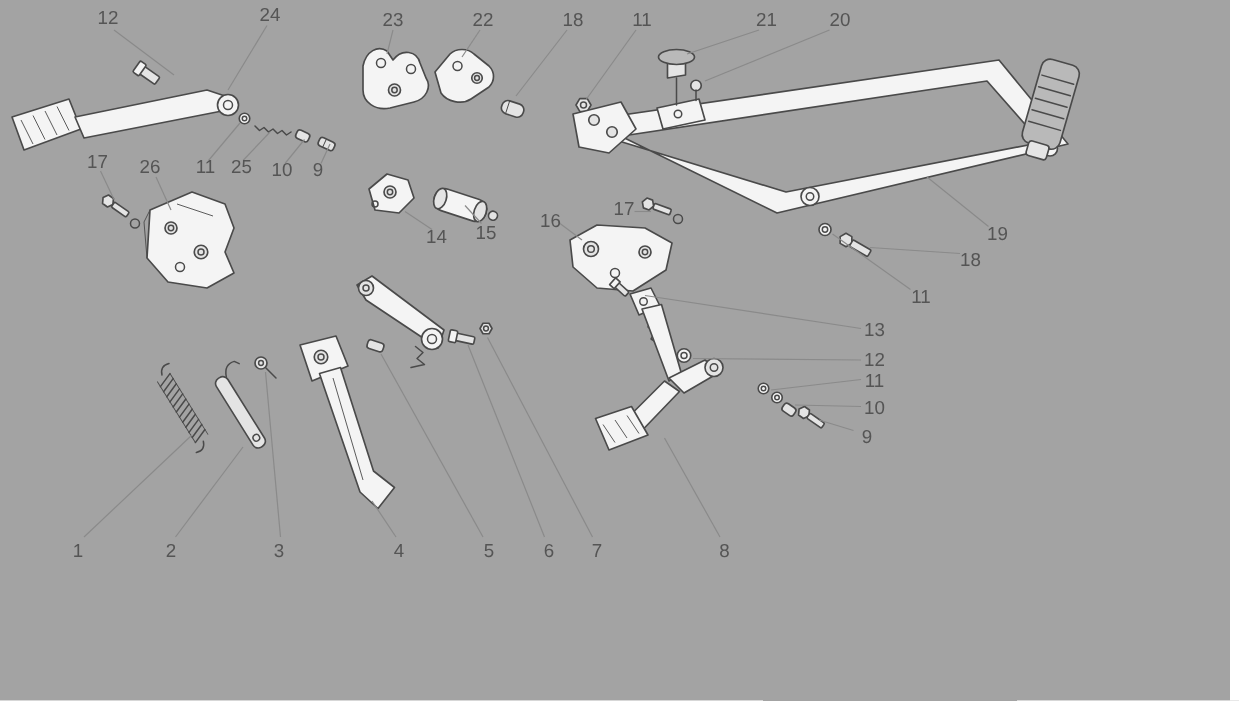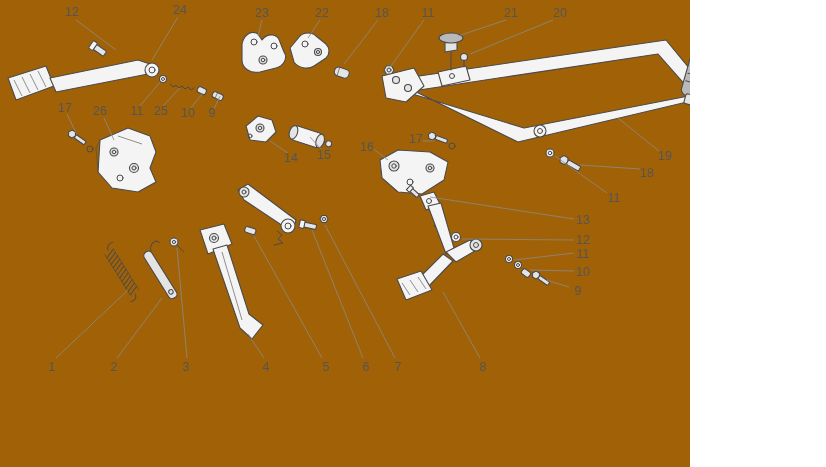--- a/index.html
+++ b/index.html
@@ -1,16 +1,16 @@
 <!DOCTYPE html>
 <html><head>
 <meta charset="utf-8">
 <style>
   html,body{margin:0;padding:0;background:#fff;}
-  #canvas{position:relative;width:690px;height:467px;background:#a16207;overflow:hidden;
+  #canvas{position:relative;width:820px;height:467px;background:#a3a3a3;overflow:hidden;
           font-family:"Liberation Sans",sans-serif;}
   svg{display:block;}
   .pt  {stroke:#4a4a4a;stroke-width:1.1;fill:#f4f4f4;stroke-linejoin:round;stroke-linecap:round;}
   .pt2 {stroke:#4a4a4a;stroke-width:1.1;fill:#e4e4e4;stroke-linejoin:round;stroke-linecap:round;}
   .ln  {stroke:#4a4a4a;stroke-width:1;fill:none;stroke-linecap:round;stroke-linejoin:round;}
   .thin{stroke:#4a4a4a;stroke-width:0.6;fill:none;}
   .shade{stroke:#4a4a4a;stroke-width:1.1;fill:#b9b9b9;stroke-linejoin:round;}
   .leader{stroke:#8a8a8a;stroke-width:0.8;fill:none;}
   .lbl{font:12.5px "Liberation Sans",sans-serif;fill:#555;text-anchor:middle;}
 </style>

